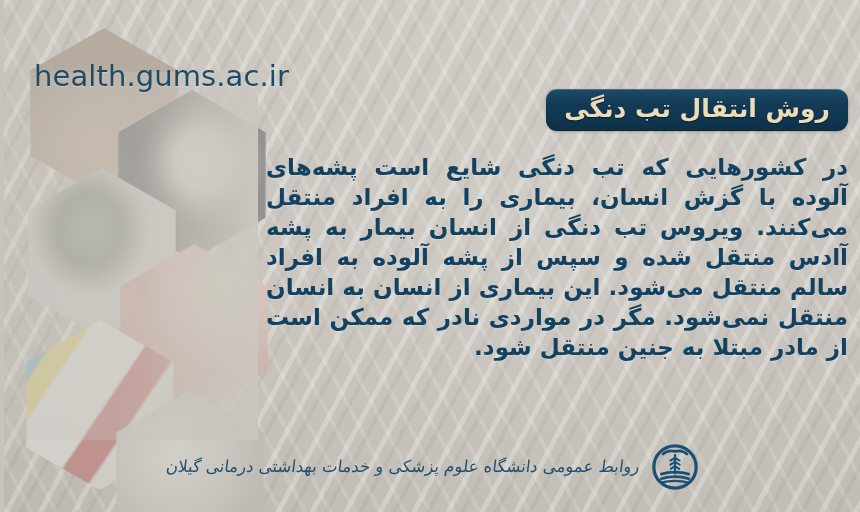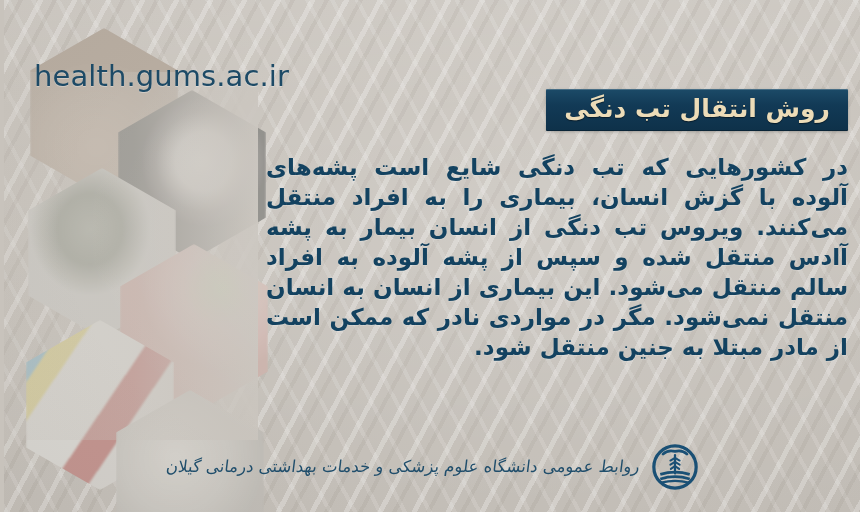--- a/index.html
+++ b/index.html
@@ -92,21 +92,21 @@
     text-shadow:0 1px 0 rgba(255,255,255,.30);
   }
 
   
   .title-badge{
     position:absolute;right:12px;top:89px;
     min-width:252px;height:42px;
     box-sizing:border-box;
     padding:0 18px 3px;
     display:flex;align-items:center;justify-content:center;
-    border-radius:1px;
+    border-radius:11px;
     background:linear-gradient(180deg,#1c4b68 0%,#123a56 38%,#0e3149 100%);
     box-shadow:
       inset 0 1px 0 rgba(255,255,255,.20),
       inset 0 -1px 0 rgba(0,0,0,.25),
       0 1px 3px rgba(0,0,0,.22);
   }
   .title-badge-text{
     color:#ecdcb8;
     font-size:25px;font-weight:bold;line-height:1;
     letter-spacing:.2px;

